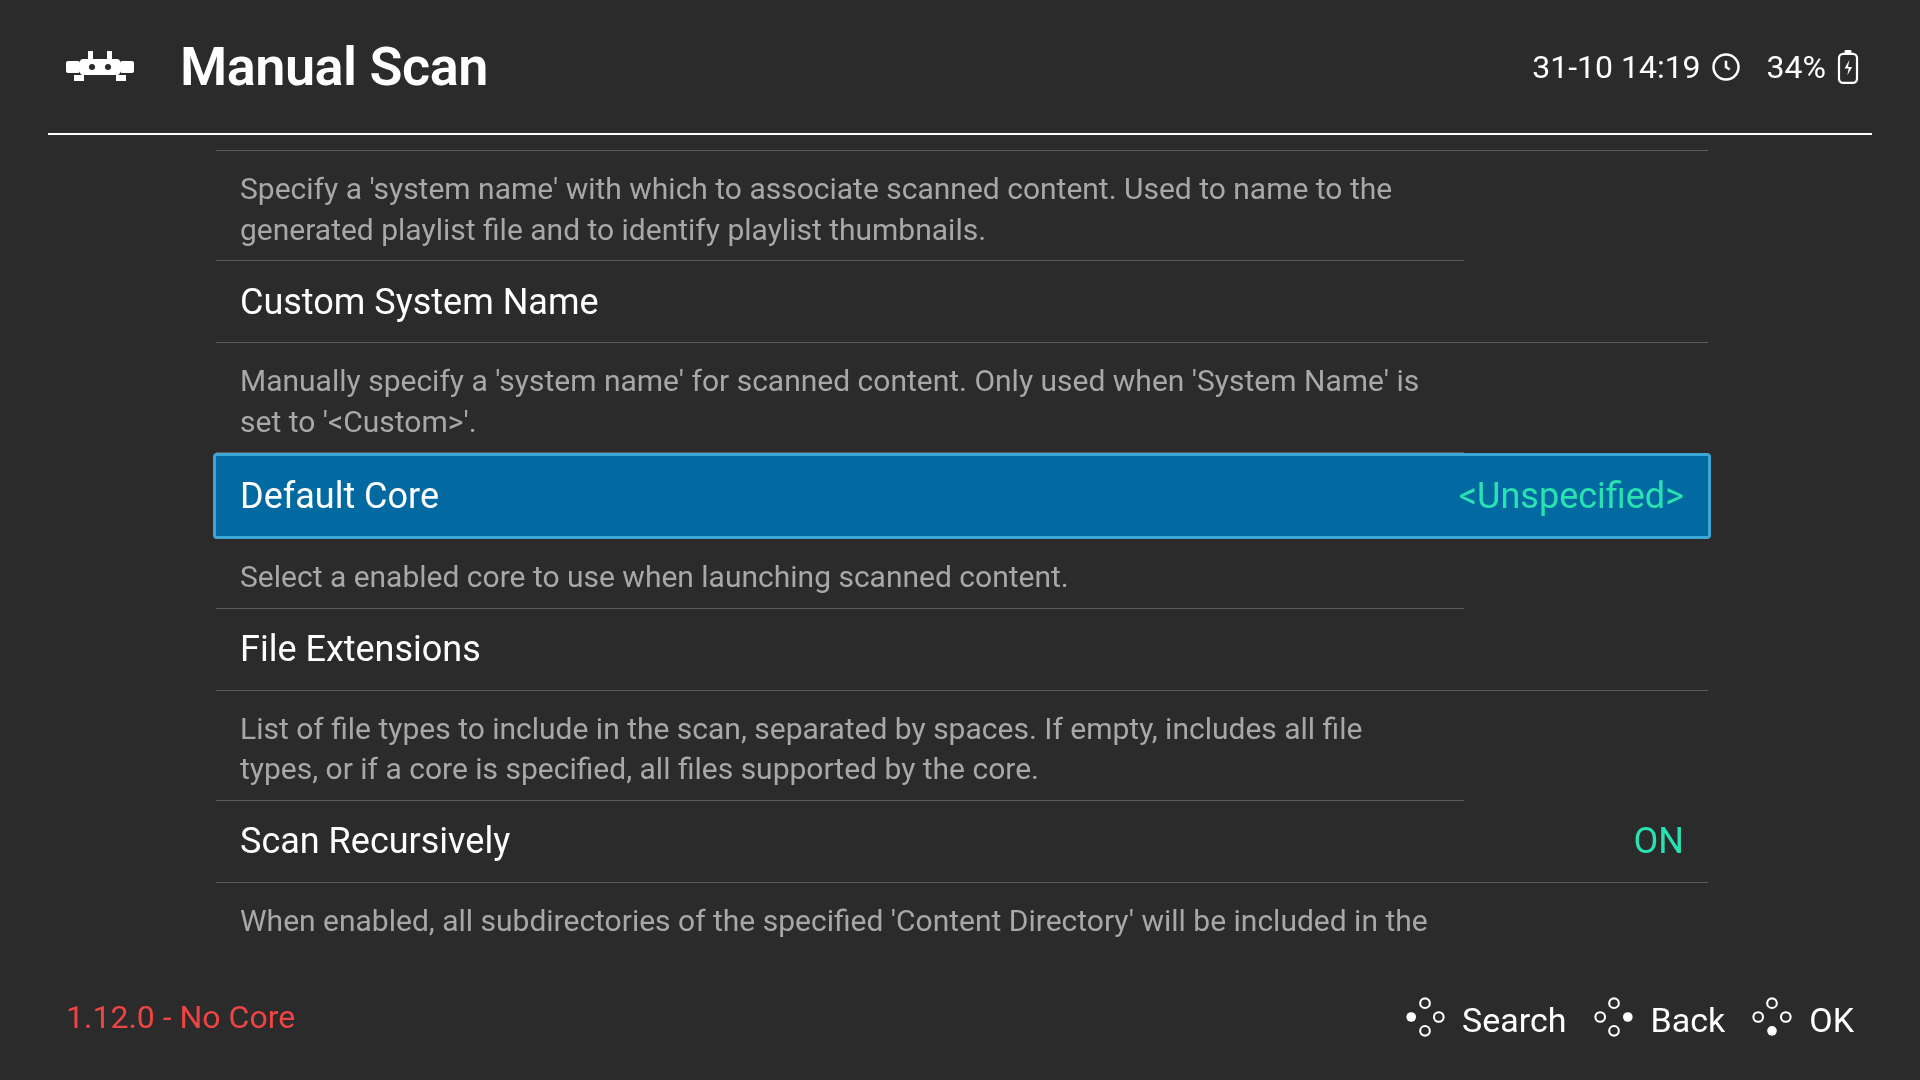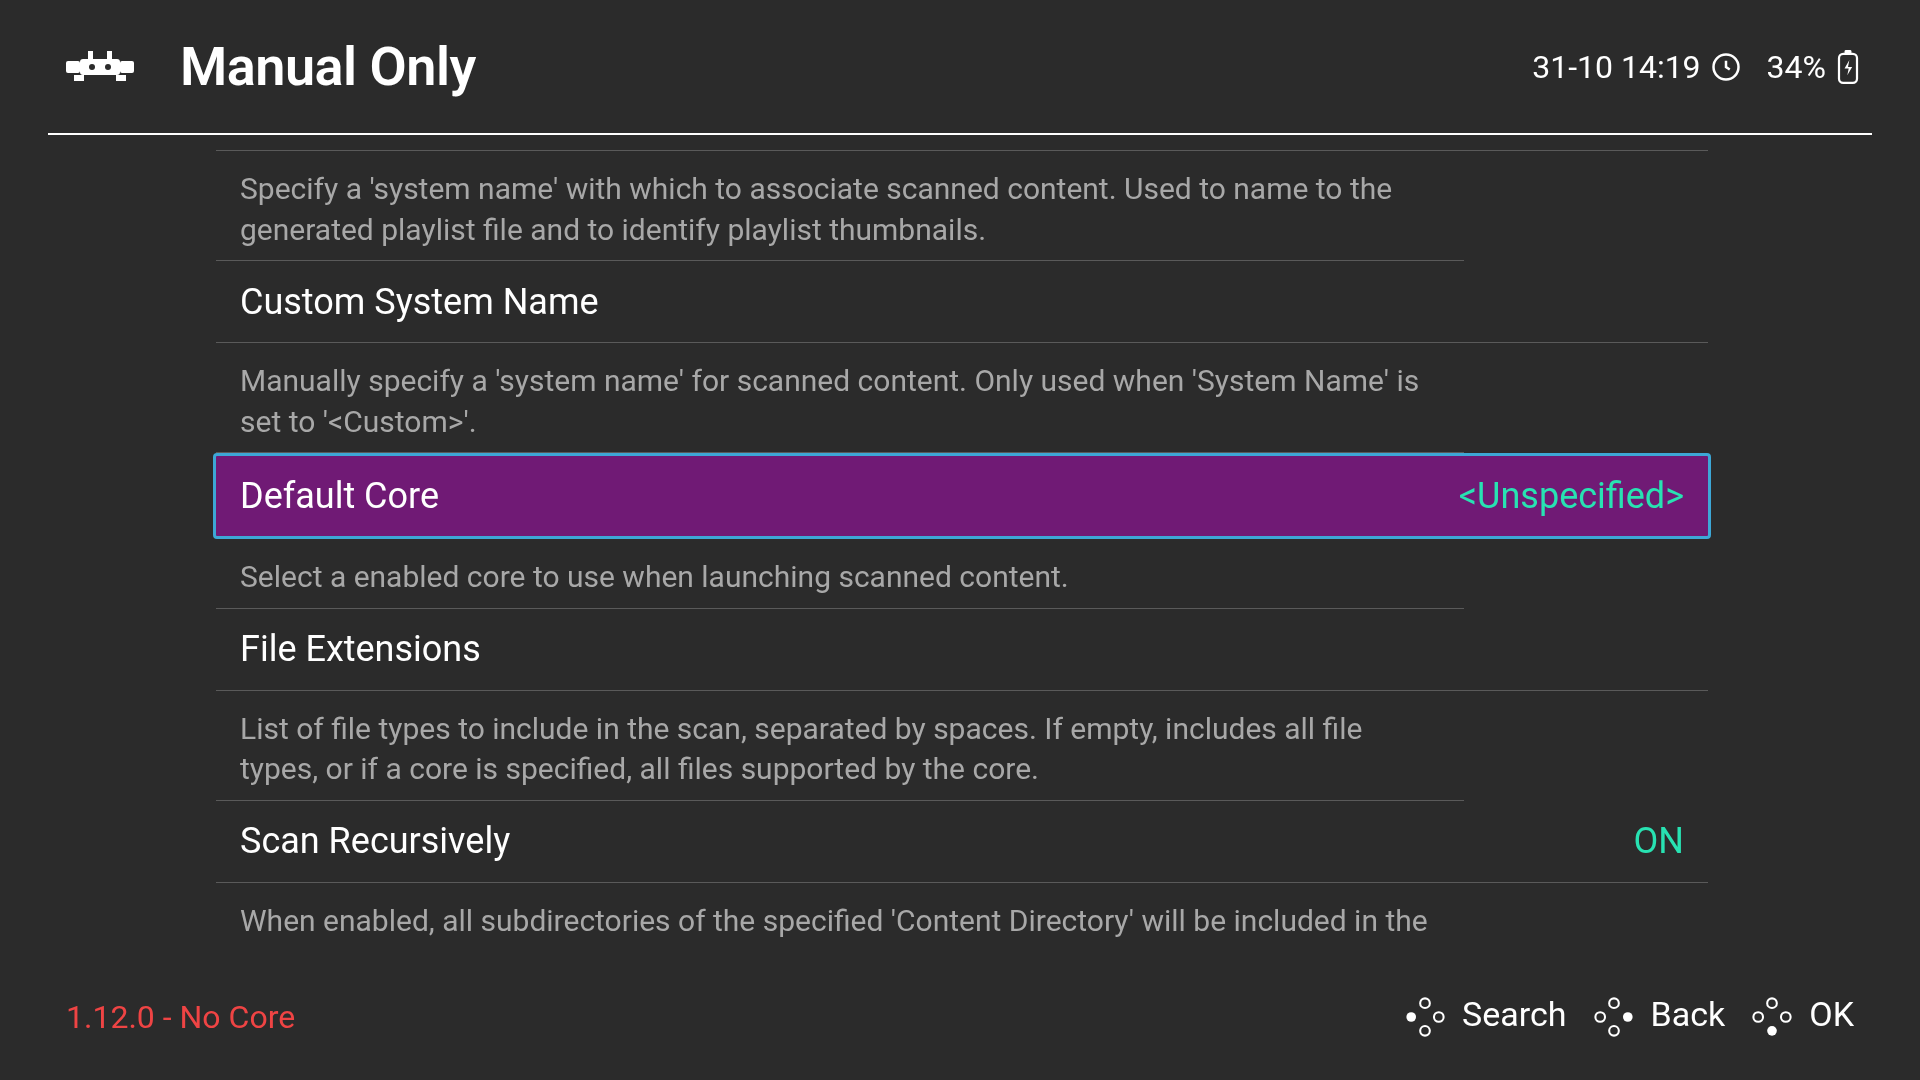--- a/index.html
+++ b/index.html
@@ -62,42 +62,42 @@
   font-size: 30px;
   line-height: 1.35;
   color: #a8a8a8;
   border-bottom: 1px solid #5a5a5a;
   max-width: 1200px;
   box-sizing: content-box;
 }
 .row-desc-noborder { border-bottom: none; }
 
 .row.selected .row-main {
-  background: #701a75;
+  background: #0369a1;
   border: 3px solid #3da7d6;
   border-radius: 4px;
   margin: 0 -3px;
   padding: 0 24px;
   height: 86px;
   border-bottom: 3px solid #3da7d6;
 }
 
 .footer {
   position: absolute;
   bottom: 0;
   left: 0; right: 0;
   height: 126px;
   display: flex;
   align-items: center;
   padding: 0 66px;
   background: #2b2b2b;
 }
 .footer .ver { font-size: 32px; color: #ef4444; }
 .footer .hints { margin-left: auto; display: flex; align-items: center; gap: 24px; font-size: 34px; }
-.footer .hint { display: flex; align-items: flex-start; gap: 14px; }
+.footer .hint { display: flex; align-items: flex-end; gap: 14px; }
 
 svg { display: block; }
 </style>
 </head>
 <body>
 
 <div class="header">
   <div class="logo">
     <svg viewBox="0 0 80 40" width="80" height="40">
       <g fill="#ffffff">
@@ -106,21 +106,21 @@
         <rect x="60" y="14" width="14" height="12" rx="2"></rect>
         <rect x="28" y="4" width="5" height="10"></rect>
         <rect x="47" y="4" width="5" height="10"></rect>
         <circle cx="32" cy="20" r="3" fill="#2b2b2b"></circle>
         <circle cx="48" cy="20" r="3" fill="#2b2b2b"></circle>
         <rect x="14" y="28" width="10" height="6"></rect>
         <rect x="56" y="28" width="10" height="6"></rect>
       </g>
     </svg>
   </div>
-  <div class="title">Manual Only</div>
+  <div class="title">Manual Scan</div>
   <div class="right">
     <div class="dt">
       <span>31-10 14:19</span>
       <span>
         <svg width="30" height="30" viewBox="0 0 24 24" fill="none" stroke="#fff" stroke-width="2">
           <circle cx="12" cy="12" r="10"></circle>
           <path d="M12 7v5l3 2"></path>
         </svg>
       </span>
     </div>

